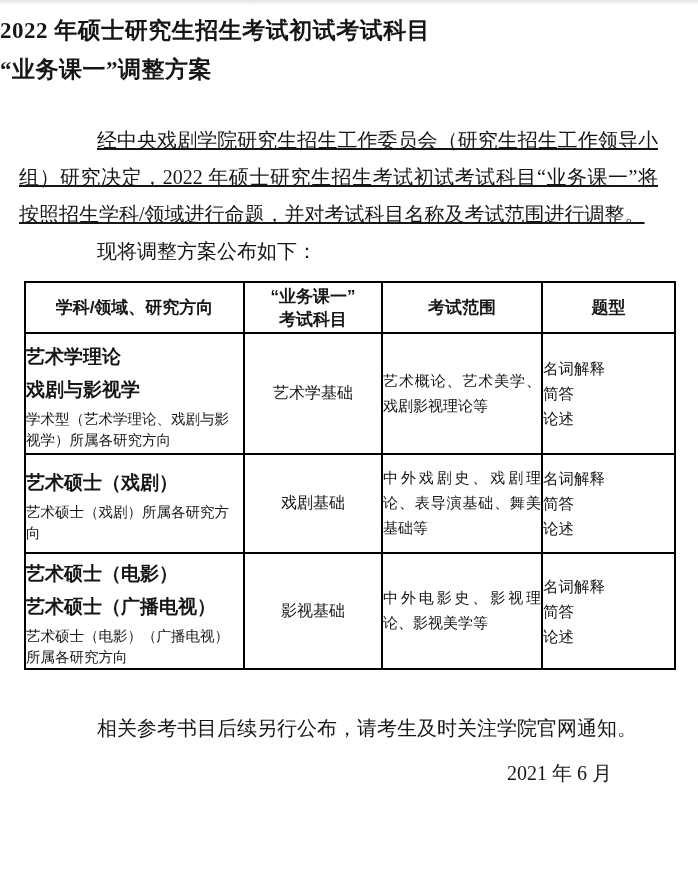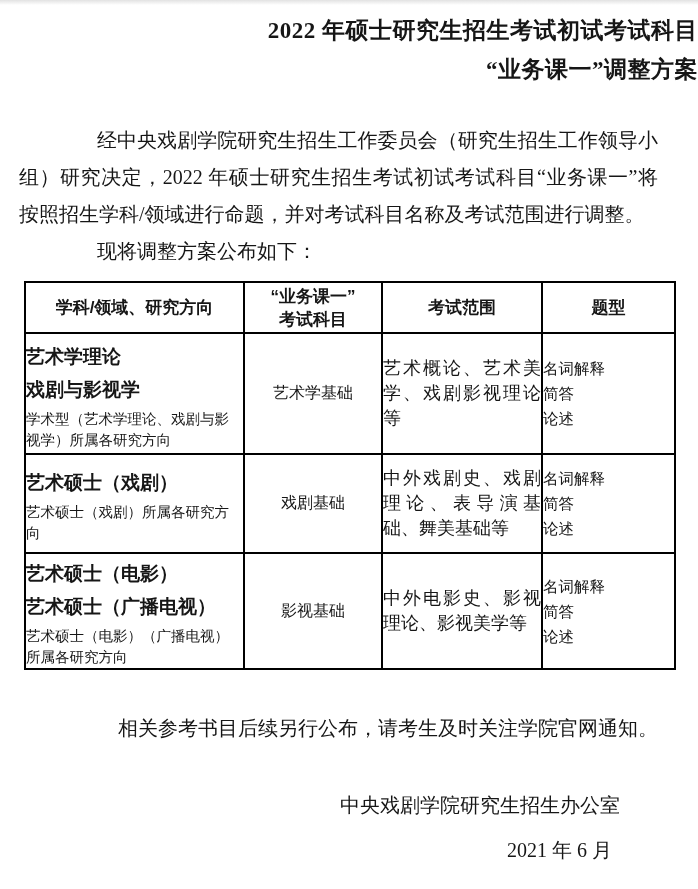--- a/index.html
+++ b/index.html
@@ -6,32 +6,31 @@
   body{
     width:698px;height:889px;overflow:hidden;background:#ffffff;
     font-family:"Liberation Serif","DejaVu Serif",serif;color:#161616;
     position:relative;
   }
   .top-edge{
     height:5px;width:100%;
     background:linear-gradient(#e2e2e2,#ffffff);
   }
   .title-line{
-    text-align:right;font-size:23px;line-height:31px;font-weight:600;
+    text-align:left;font-size:23px;line-height:31px;font-weight:600;
     letter-spacing:0.5px;
-    padding-left:26px;
   }
   .title-line.first{margin-top:10px;}
   .title-line.second{margin-top:8px;}
   .body-para{
     margin:0 40px 0 19px;font-size:20px;line-height:37px;
     text-align:justify;text-indent:78px;
   }
-  .body-para.intro{margin-top:37px;}
-  .body-para.closing{margin-top:40px;text-align:right;}
+  .body-para.intro{margin-top:37px;text-decoration:underline;}
+  .body-para.closing{margin-top:40px;text-align:left;}
   table.adjust{
     margin:11px 0 0 24px;border-collapse:collapse;table-layout:fixed;
     width:650px;
   }
   table.adjust th,table.adjust td{
     border:2px solid #000;vertical-align:middle;padding:0;
   }
   tr.hdr{height:51px;}
   tr.hdr th{
     font-family:"Liberation Sans","DejaVu Sans",sans-serif;
@@ -42,21 +41,21 @@
   tr.r3{height:108px;}
   .pre{white-space:pre-line;}
   td.c-field{text-align:left;padding:2px 7px;border-radius:8px;}
   .ft{
     font-family:"Liberation Sans","DejaVu Sans",sans-serif;
     font-weight:bold;font-size:19px;line-height:27px;margin:6px 0;
   }
   .fn{font-size:14.5px;line-height:21px;margin-top:3px;}
   td.c-subject{text-align:center;font-size:16px;}
   td.c-scope{
-    font-size:18px;line-height:25px;padding:0 6px 0 9px;text-align:justify;
+    font-size:15px;line-height:25px;padding:0 6px 0 9px;text-align:justify;
   }
   td.c-types{font-size:15.5px;line-height:25px;padding-left:13px;}
   .signature{
     text-align:right;padding-right:78px;font-size:20px;line-height:37px;margin-top:40px;
   }
   .date{
     text-align:right;padding-right:86px;font-size:20px;line-height:37px;margin-top:8px;
   }
 </style>
 </head>
@@ -121,15 +120,14 @@
         <td class="c-scope">中外电影史、影视理论、影视美学等</td>
         <td class="c-types pre">名词解释
 简答
 论述</td>
       </tr>
     </tbody>
   </table>
 
   <p class="body-para closing">相关参考书目后续另行公布，请考生及时关注学院官网通知。</p>
 
-  <div class="signature">中央戏剧学院研究生招生办公室</div>
   <div class="date">2021 年 6 月</div>
 </div>
 
 </body></html>

